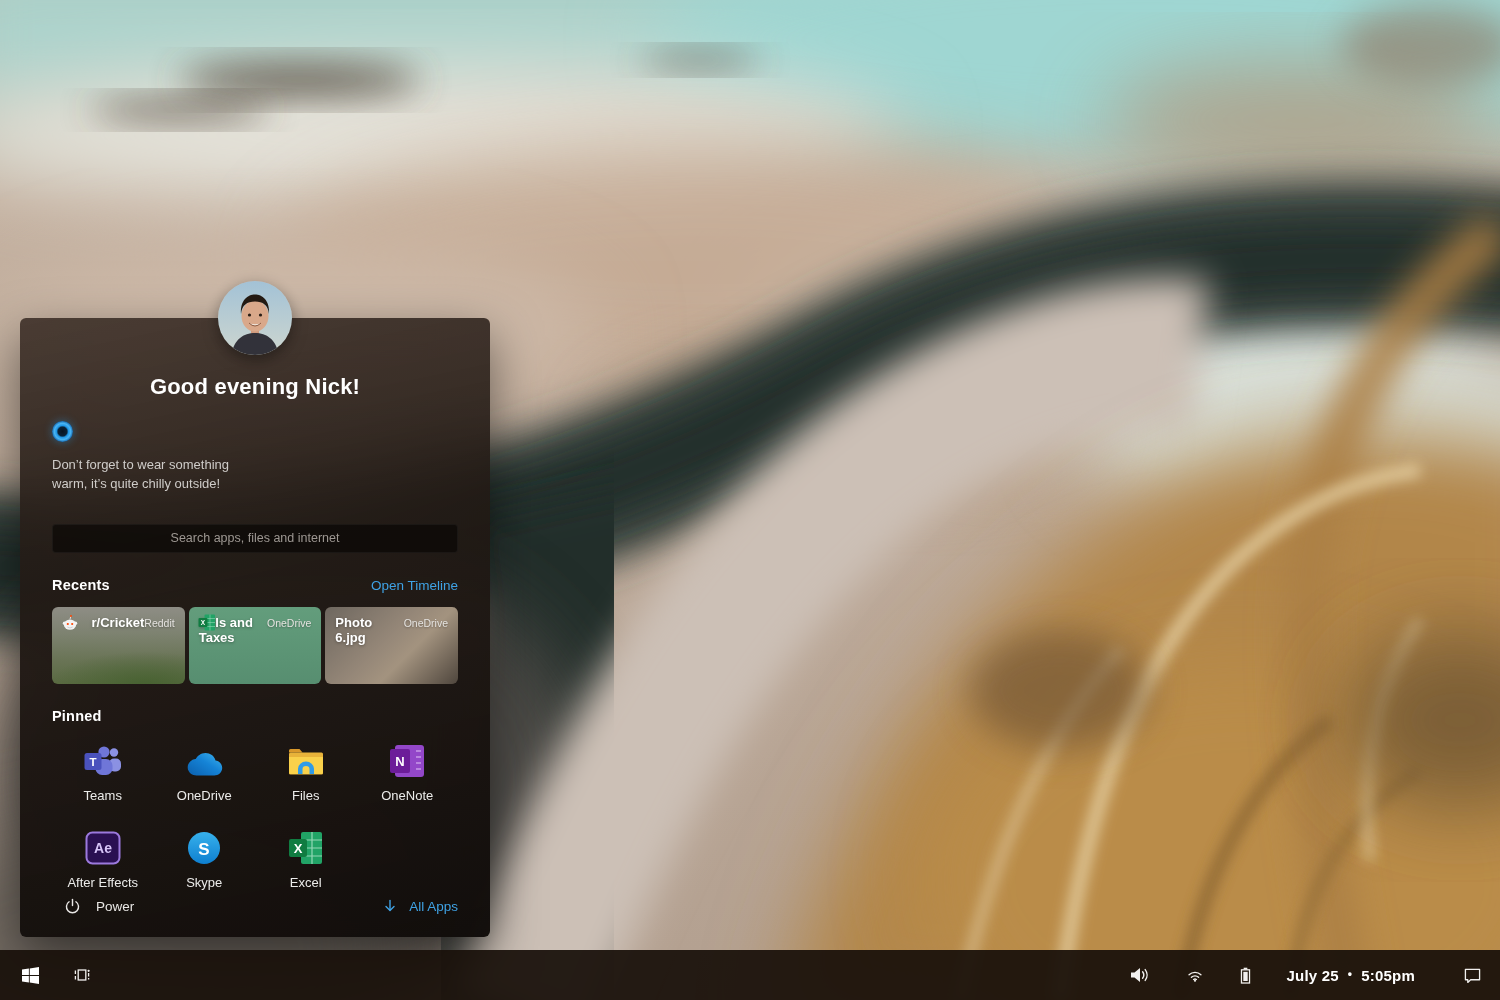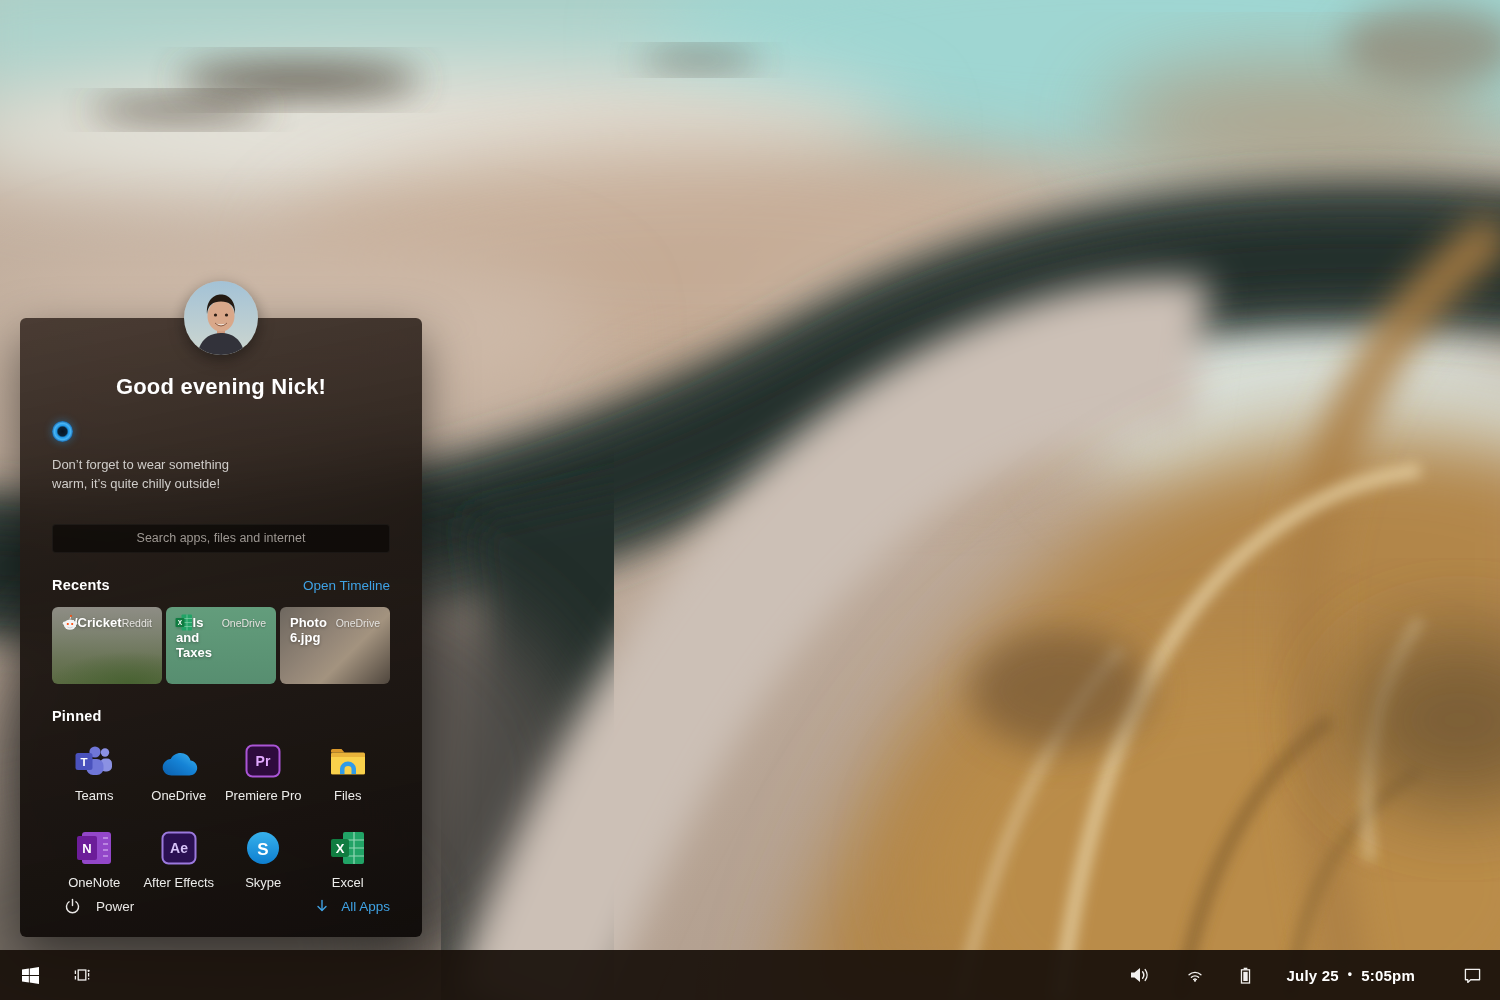--- a/index.html
+++ b/index.html
@@ -4,21 +4,21 @@
 <style>
   * { margin:0; padding:0; box-sizing:border-box; }
   html,body { width:1500px; height:1000px; overflow:hidden; }
   body { position:relative; font-family:"Liberation Sans", sans-serif; background:#b9a globalization; }
 
   
   .wallpaper { position:absolute; inset:0; width:1500px; height:1000px; }
 
   
   .start-menu {
-    position:absolute; left:20px; top:318px; width:402px; height:619px;
+    position:absolute; left:20px; top:318px; width:470px; height:619px;
     border-radius:6px; padding:0 32px; color:#fff;
     background:linear-gradient(168deg, rgba(56,43,36,.88) 0%, rgba(34,26,21,.94) 38%, rgba(15,11,9,.97) 100%);
     backdrop-filter: blur(26px) saturate(115%);
     box-shadow:0 18px 50px rgba(0,0,0,.5);
   }
   .avatar {
     position:absolute; top:-37px; left:50%; transform:translateX(-50%);
     width:74px; height:74px; border-radius:50%; overflow:hidden;
     box-shadow:0 5px 16px rgba(0,0,0,.4);
   }
@@ -239,29 +239,20 @@
                 <stop offset=".55" stop-color="#1583d6"></stop>
                 <stop offset="1" stop-color="#3fb6f0"></stop>
           </linearGradient>
             </defs>
           <path d="M12.5,23.5 h17.8 c4.4,0 7.9,-3.4 7.9,-7.6 0,-3.8 -2.9,-7 -6.7,-7.5 C30.3,4 26.3,1 21.5,1 c-4.3,0 -8,2.4 -9.8,6 C7.2,7.4 3.7,11 3.7,15.4 c0,4.5 3.9,8.1 8.8,8.1 Z" fill="url(#odg)"></path>
         </svg>
       </span>
       <span class="app-label">OneDrive</span>
     </div>
 
-    <div class="app">
-      <span class="app-icon">
-        <svg viewBox="0 0 36 34" width="36" height="34">
-          <rect x="1.5" y="1.5" width="33" height="31" rx="6" fill="#2e0b3d" stroke="#aa55d6" stroke-width="2"></rect>
-          <text x="18" y="22" font-size="14" font-weight="bold" fill="#e2a9ff" text-anchor="middle" font-family="Liberation Sans, sans-serif">Pr</text>
-        </svg>
-      </span>
-      <span class="app-label">Premiere Pro</span>
-    </div>
 
     <div class="app">
       <span class="app-icon">
         <svg viewBox="0 0 38 32" width="38" height="32">
           <path d="M2,9 v-4.5 a1.5,1.5 0 0 1 1.5,-1.5 h9 l3,3.5 h-13.5 Z" fill="#d9982a"></path>
           <rect x="2" y="6.5" width="34" height="22" rx="1.5" fill="#e8b33a"></rect>
           <path d="M2,11 h34 v15.5 a1.5,1.5 0 0 1 -1.5,1.5 h-31 a1.5,1.5 0 0 1 -1.5,-1.5 Z" fill="#f9d14b"></path>
           <path d="M11,28 v-5.2 a8,7.2 0 0 1 16,0 v5.2 h-4.5 v-4.7 a3.5,3.3 0 0 0 -7,0 v4.7 Z" fill="#2f9be8"></path>
         </svg>
       </span>

